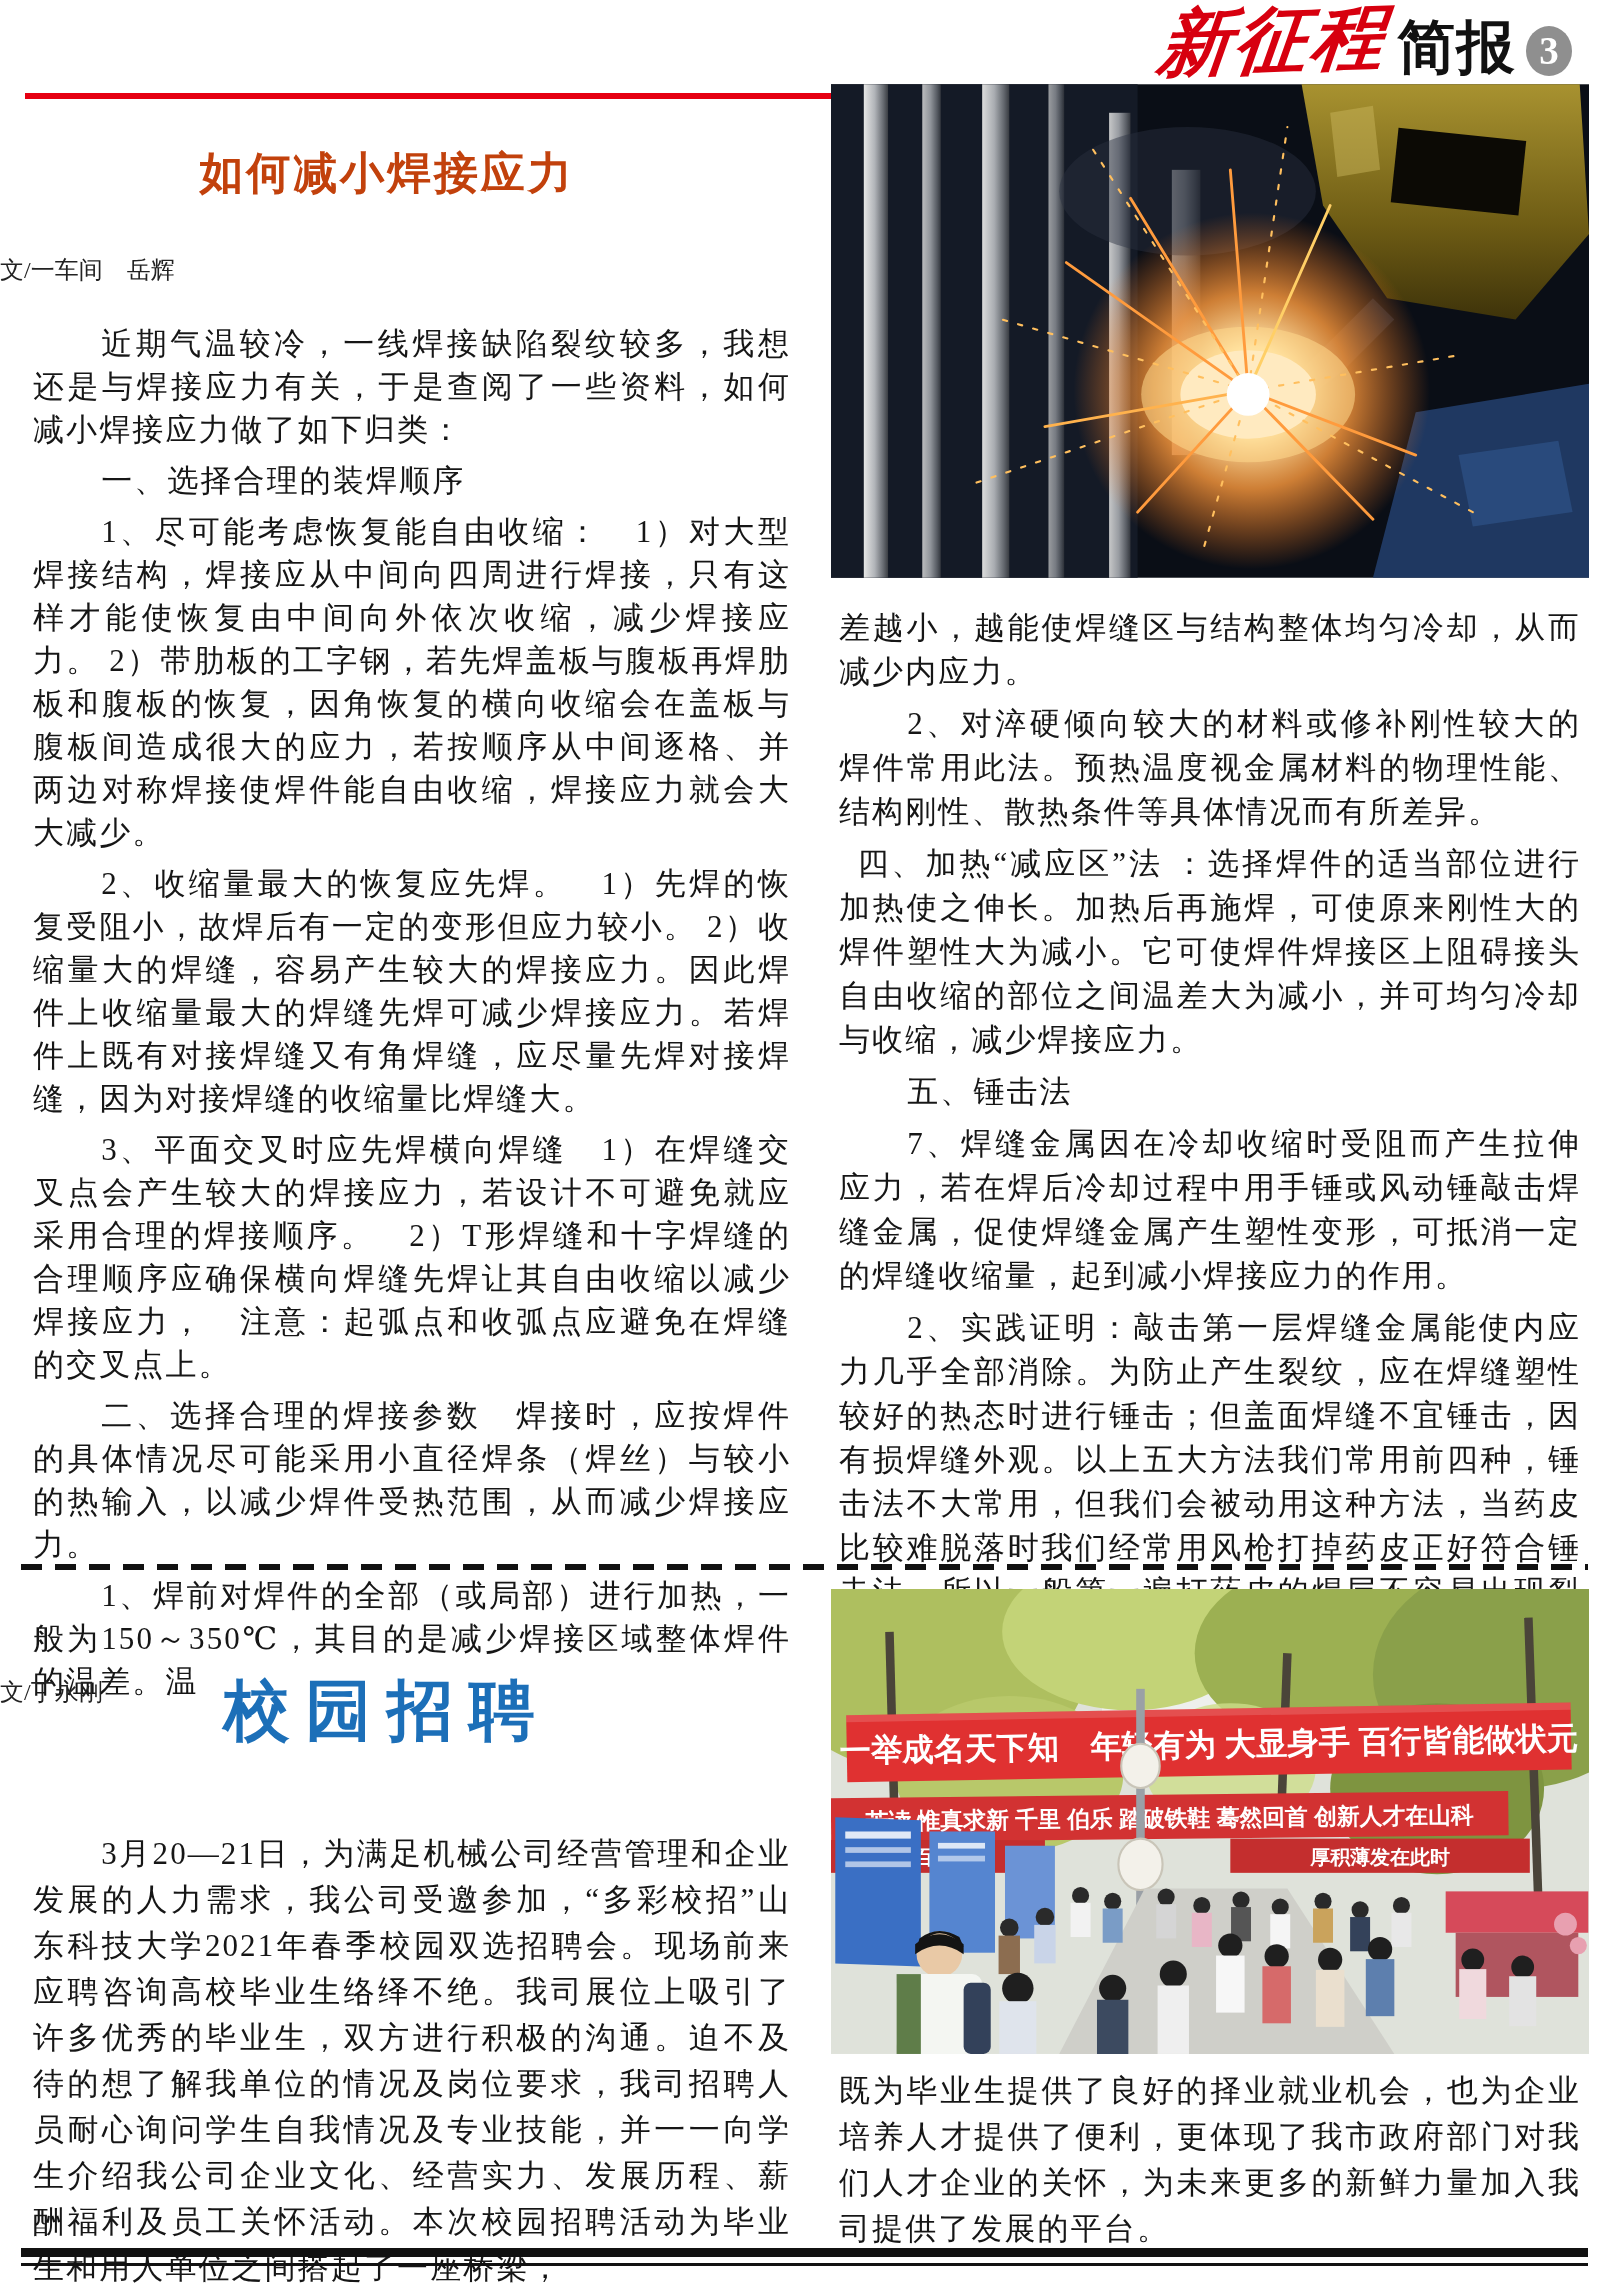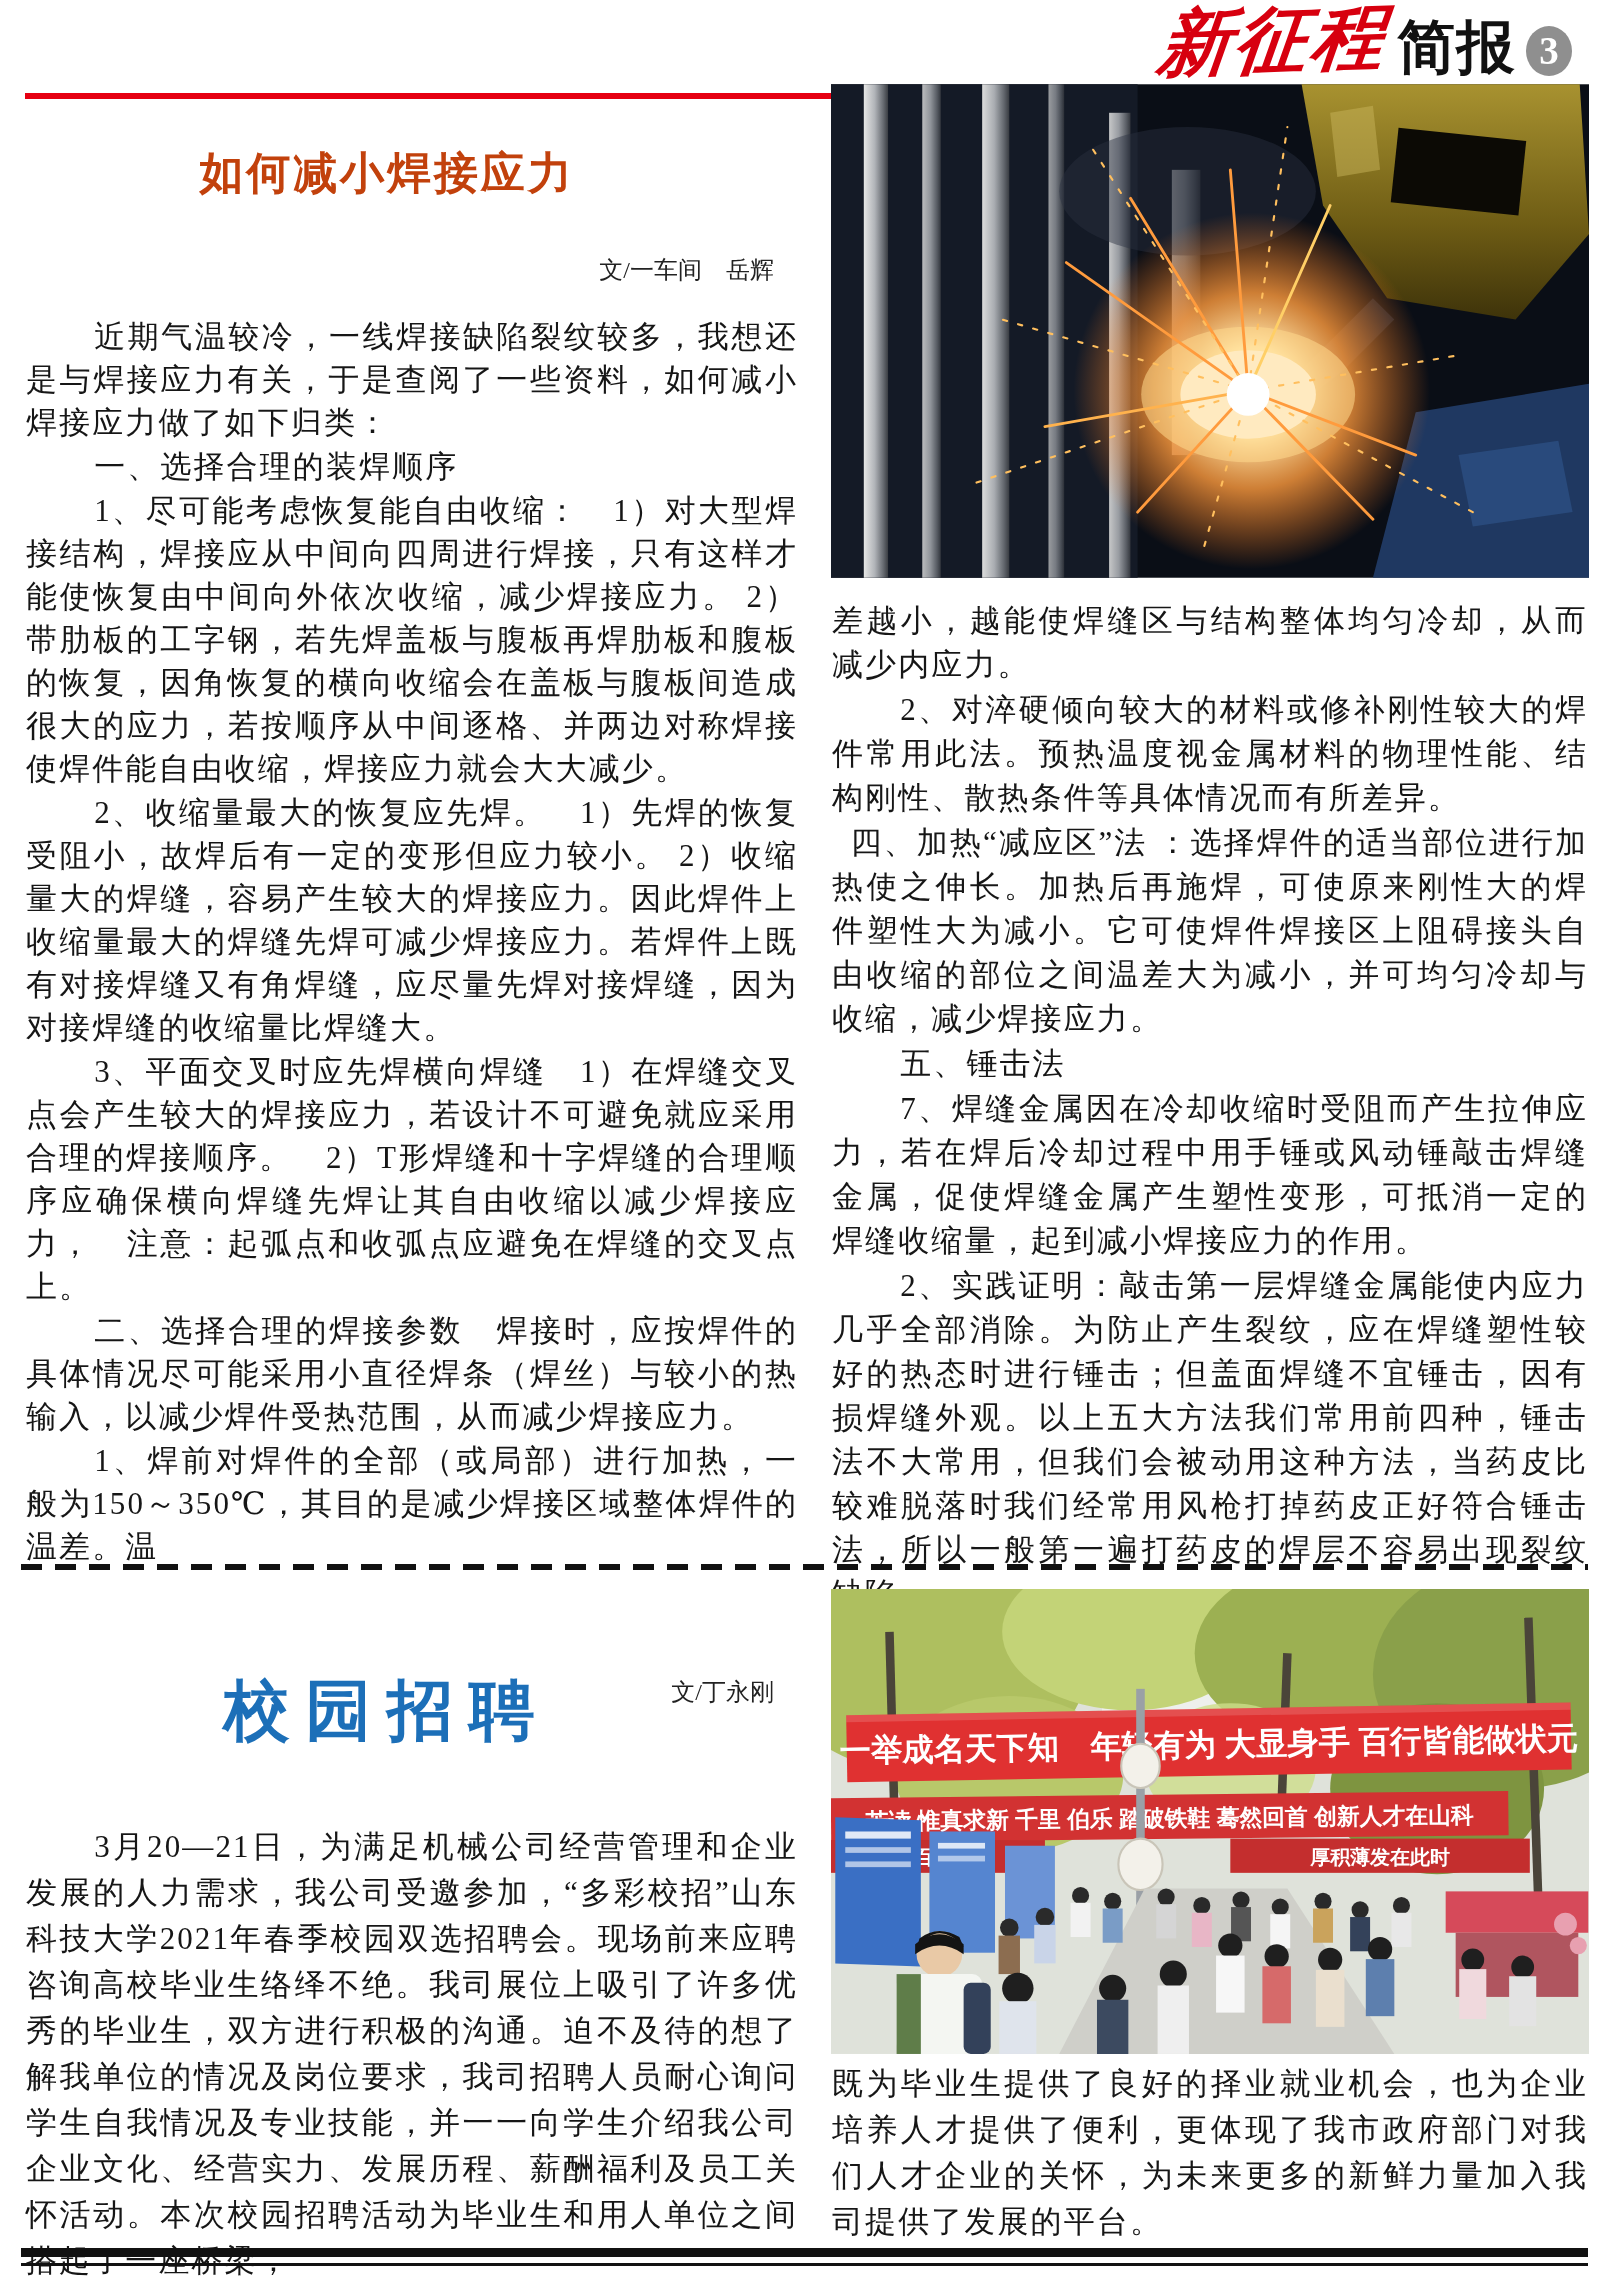--- a/index.html
+++ b/index.html
@@ -16,27 +16,27 @@
   .page-badge{width:46px;height:50px;border-radius:50%;background:#8f8f8f;color:#fff;
               display:flex;align-items:center;justify-content:center;
               font-family:"Liberation Serif","DejaVu Serif",serif;
               font-size:39px;font-weight:bold;margin-bottom:1.4px;}
   .red-rule{position:absolute;left:25px;right:22px;top:93px;height:6.4px;background:#e60012;}
 
   .article-title{position:absolute;width:774px;text-align:center;
                  font-family:"Liberation Sans","DejaVu Sans",sans-serif;font-weight:bold;}
   .t-weld{top:144px;font-size:44px;color:#c2410c;letter-spacing:2.9px;}
   .t-campus{top:1666px;font-size:66px;color:#1c6fb8;letter-spacing:15.7px;}
-  .byline{position:absolute;width:774px;text-align:right;font-size:24px;color:#222;
+  .byline{position:absolute;width:774px;text-align:left;font-size:24px;color:#222;
           font-family:"Liberation Serif","DejaVu Serif",serif;}
   .bl-weld{top:254px;}
   .bl-campus{top:1676px;}
 
   .bodytext{font-size:31px;letter-spacing:2.1px;text-align:justify;color:#161616;}
-  .bodytext .para{margin:1px;}
+  .bodytext .para{margin:8px;}
   .lh-left{line-height:43px;}
   .lh-right{line-height:44px;}
   .lh-campus{line-height:46px;}
   .body-weld-left{position:absolute;left:25px;top:314px;width:774px;}
   .body-weld-right{position:absolute;left:831px;top:598px;width:758px;}
   .body-campus{position:absolute;left:25px;top:1823px;width:774px;}
   .body-caption{position:absolute;left:831px;top:2060px;width:758px;}
 
   
   .photo{position:absolute;overflow:hidden;}

